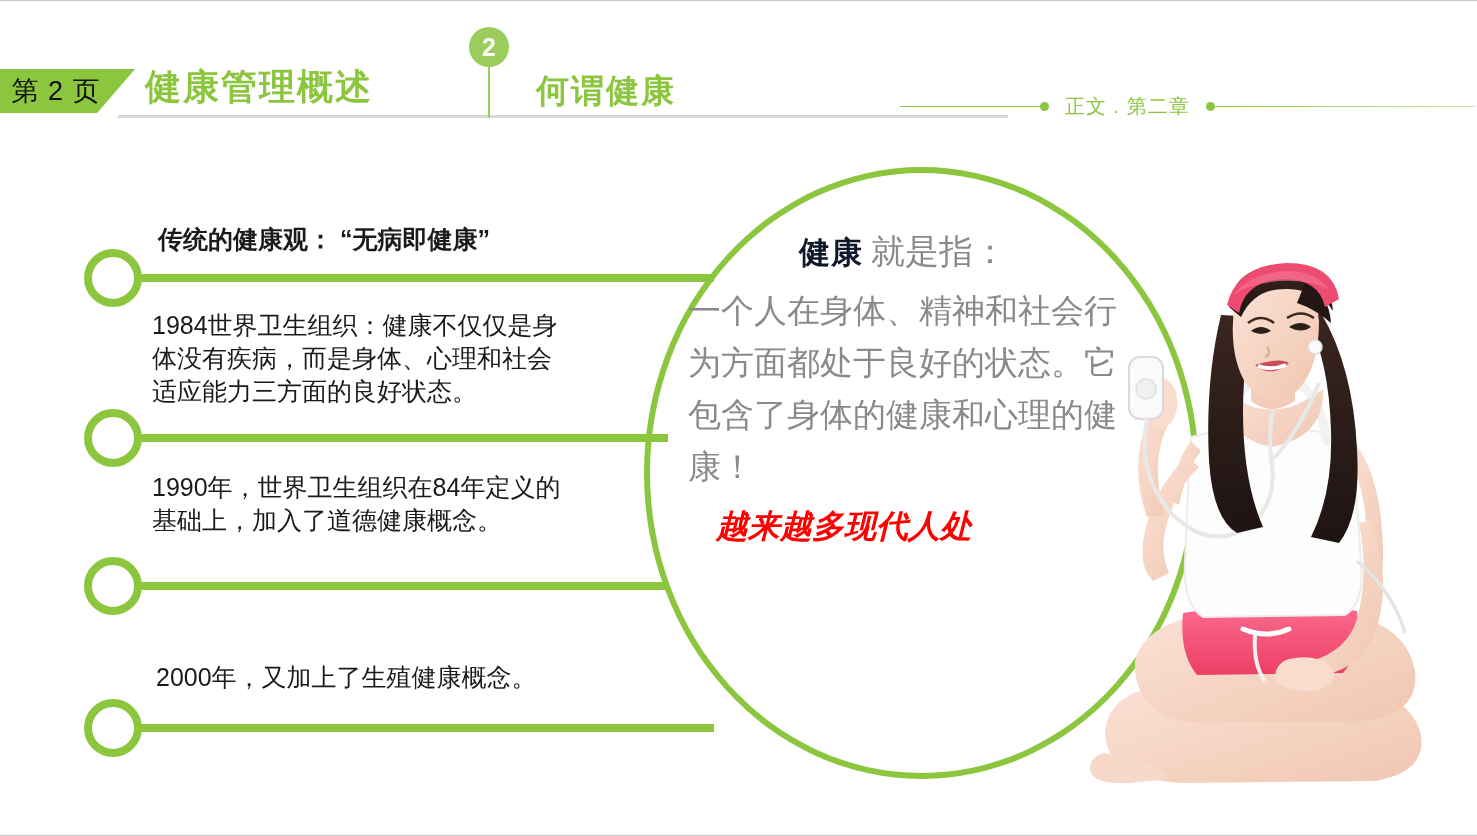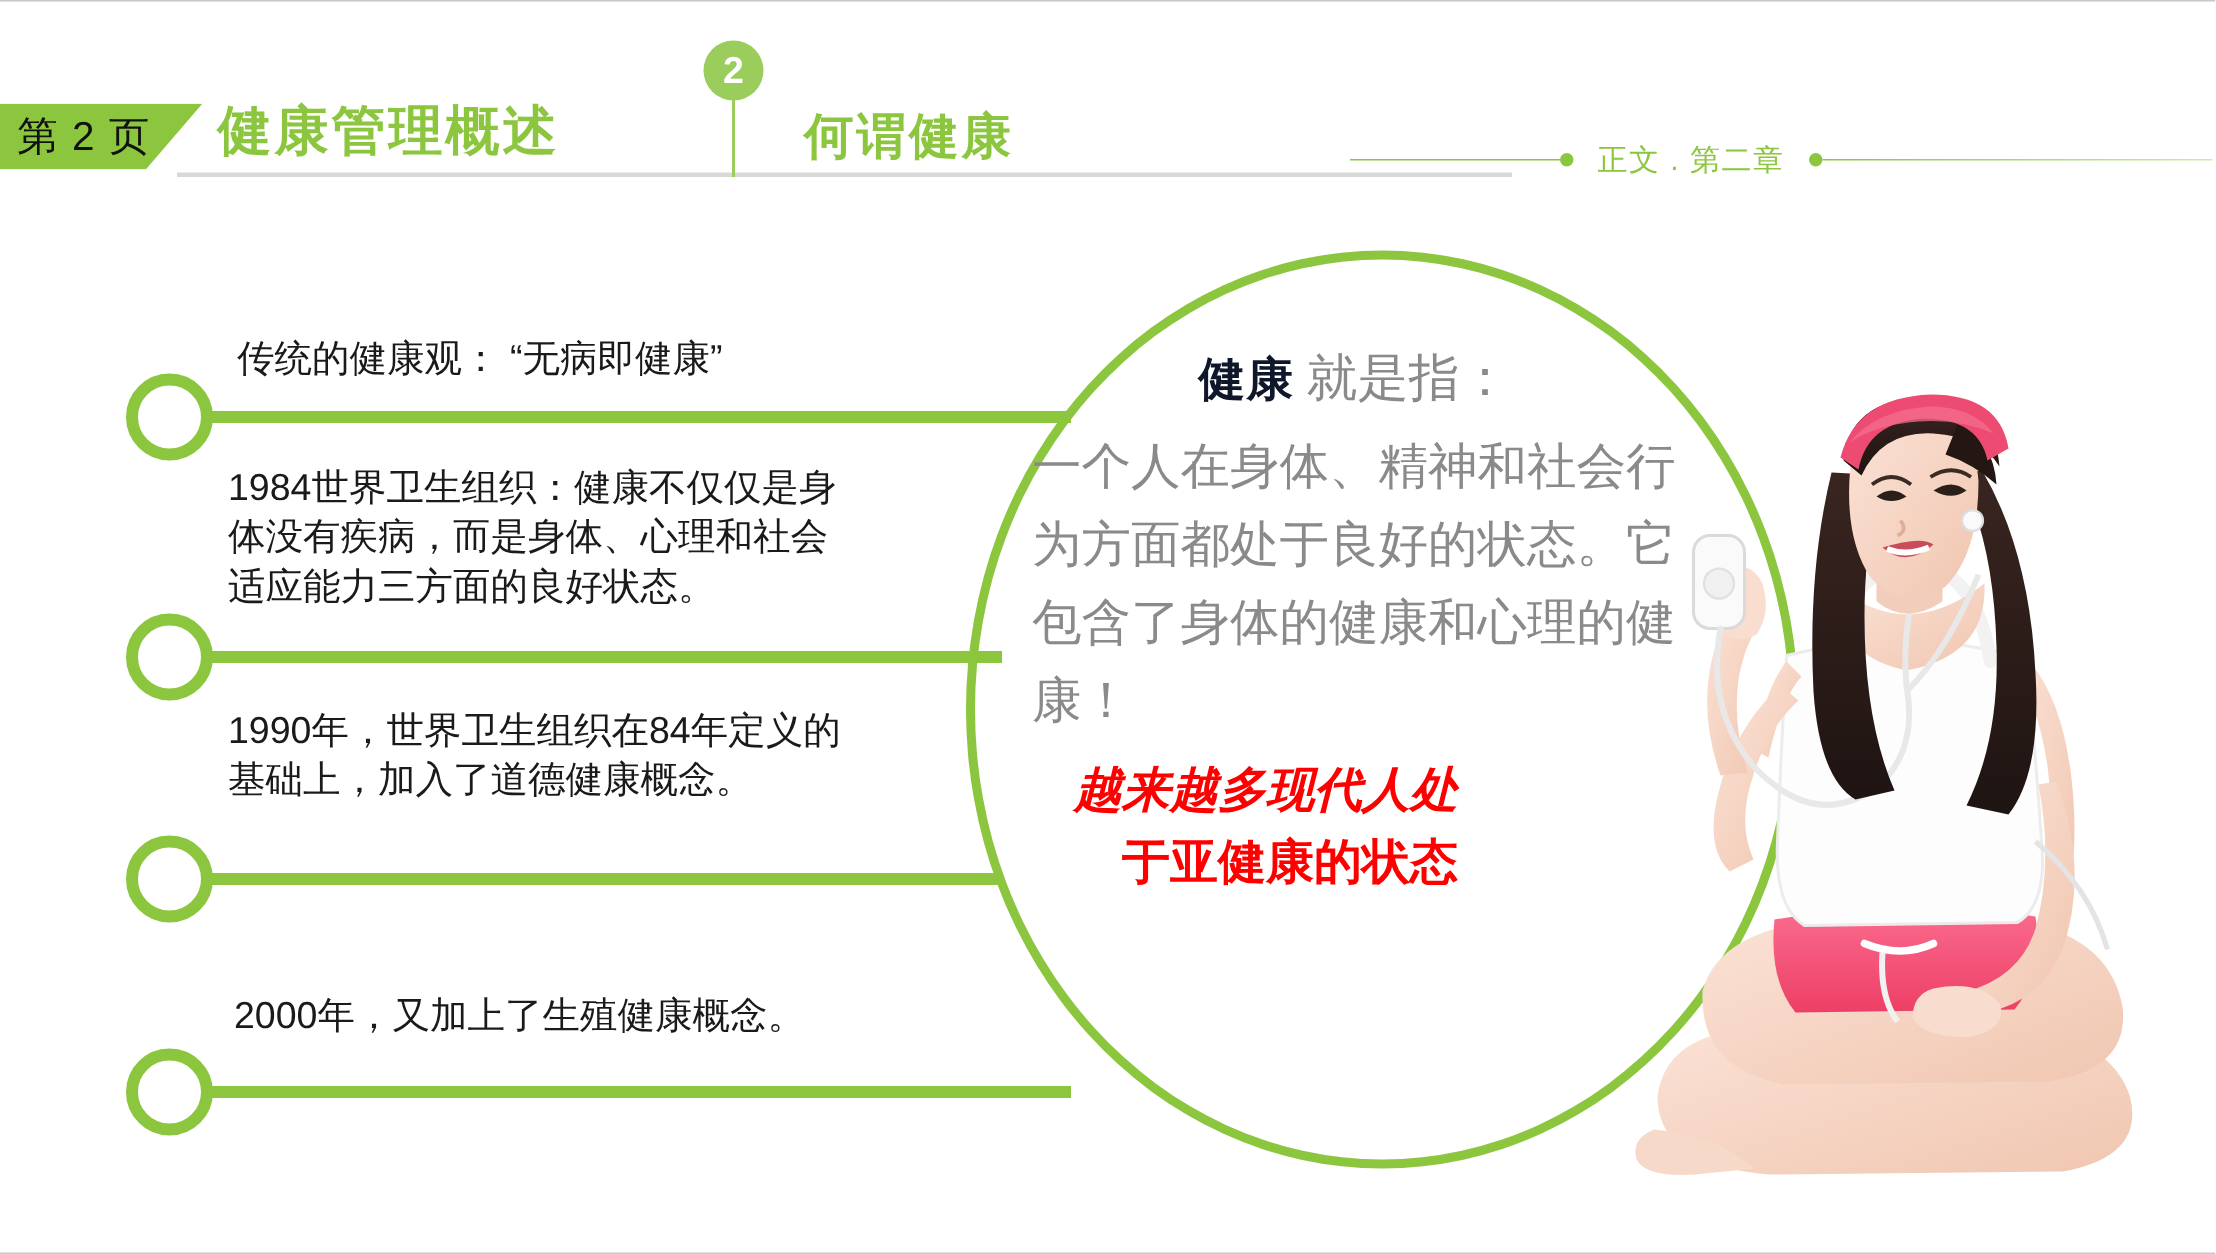--- a/index.html
+++ b/index.html
@@ -246,21 +246,21 @@
     <div class="chap-dot"></div>
     <div class="chap-line-r"></div>
   </div>
 
   <div class="big-circle"></div>
 
   <div class="timeline">
 
     <div class="node" style="left:84px; top:248px;"></div>
     <div class="node-line" style="left:140px; top:273px; width:574px;"></div>
-    <div class="bullet-text" style="left:158px; top:222px; width:530px;">传统的健康观：  “无病即健康”</div>
+    <div class="bullet-text" style="left:158px; top:222px; width:530px;font-weight:bold;">传统的健康观：  “无病即健康”</div>
 
     <div class="node" style="left:84px; top:408px;"></div>
     <div class="node-line" style="left:140px; top:433px; width:528px;"></div>
     <div class="bullet-text" style="left:152px; top:308px; width:520px;">1984世界卫生组织：健康不仅仅是身
 体没有疾病，而是身体、心理和社会
 适应能力三方面的良好状态。</div>
 
     <div class="node" style="left:84px; top:556px;"></div>
     <div class="node-line" style="left:140px; top:581px; width:528px;"></div>
     <div class="bullet-text" style="left:152px; top:470px; width:520px;">1990年，世界卫生组织在84年定义的
@@ -271,21 +271,20 @@
     <div class="bullet-text" style="left:156px; top:660px; width:520px;">2000年，又加上了生殖健康概念。</div>
   </div>
 
   <div class="circle-body">
     <div class="cb-line1">
       <span class="hl">健康</span><span>就是指：</span>
     </div>
     <div class="cb-para">一个人在身体、精神和社会行为方面都处于良好的状态。它包含了身体的健康和心理的健康！</div>
     <div class="cb-red">
       <span class="r1">越来越多现代人处</span>
-      <span class="r2">于亚健康的状态</span>
     </div>
   </div>
 
   <div class="photo">
     <svg viewBox="0 0 402 576" width="402" height="576">
       <defs>
         <linearGradient id="skin" x1="0" y1="0" x2="1" y2="1">
           <stop offset="0%" stop-color="#FBE2D6"></stop>
           <stop offset="100%" stop-color="#F0C6B0"></stop>
         </linearGradient>

